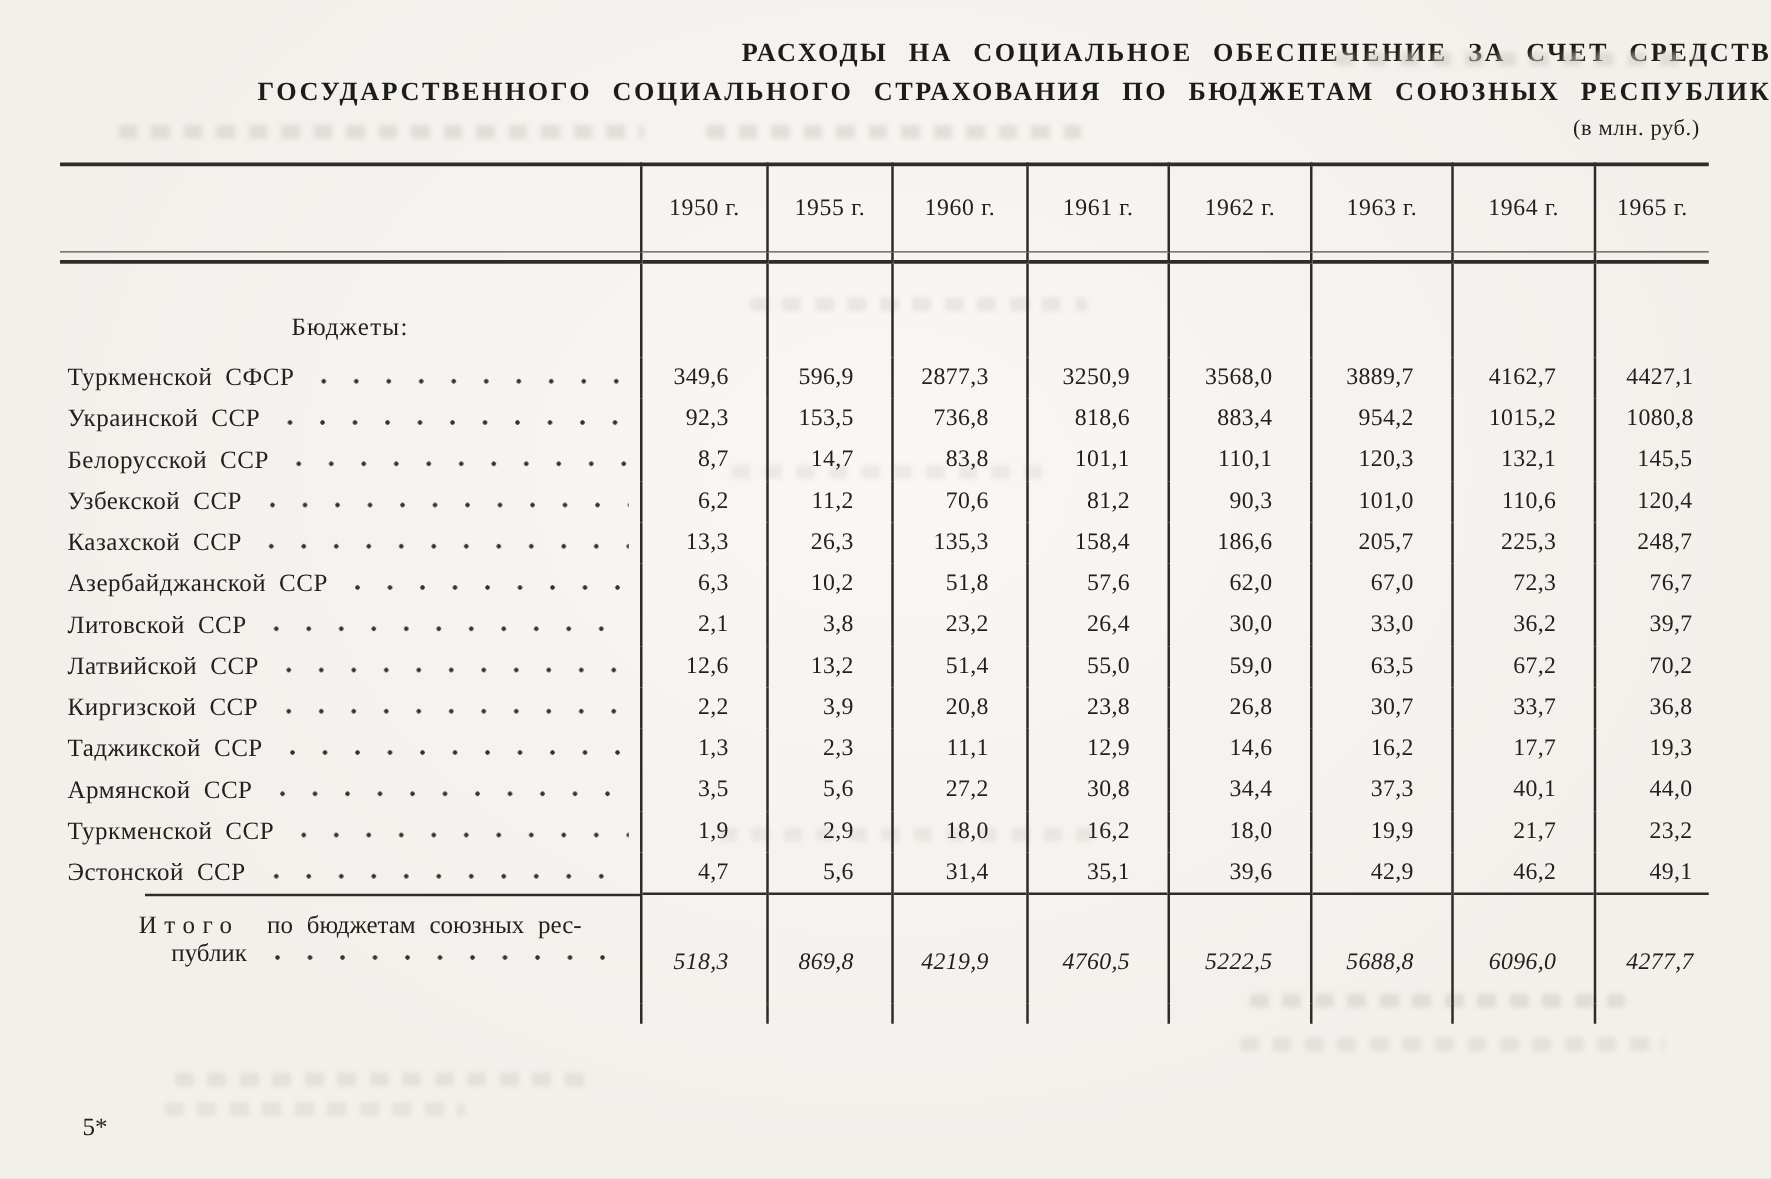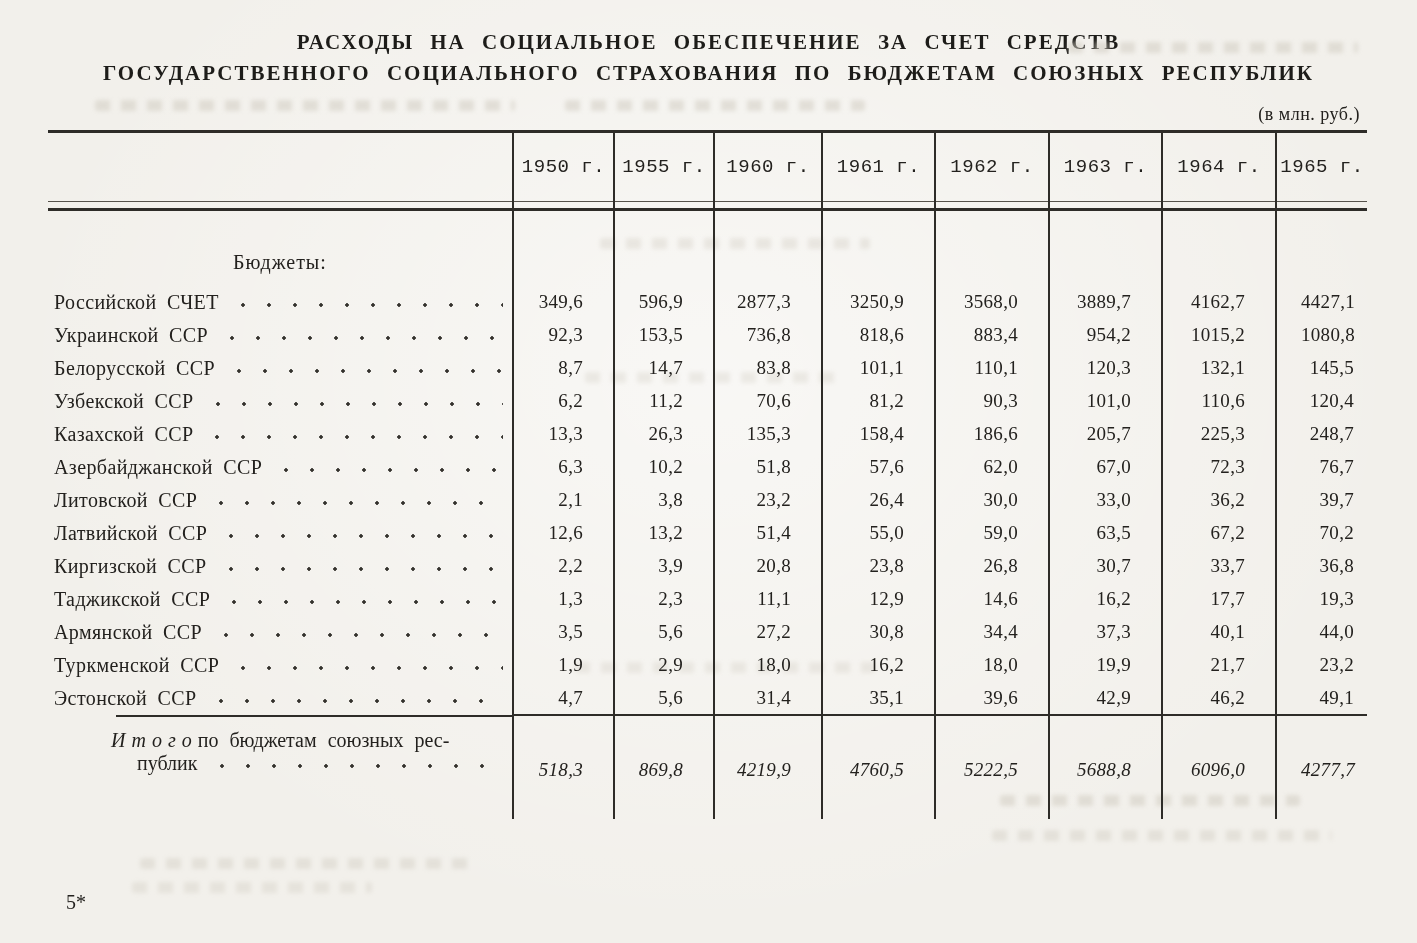--- a/index.html
+++ b/index.html
@@ -21,47 +21,47 @@
   }
   
   .ghost{
     position:absolute;height:11px;
     filter:blur(2px);opacity:.5;
     background:repeating-linear-gradient(90deg,#cfcabf 0 15px,rgba(0,0,0,0) 15px 26px);
     border-radius:3px;
     pointer-events:none;
   }
   .title{
-    text-align:center;
+    text-align:right;
     font-weight:bold;
     font-size:21px;
     line-height:31px;
     letter-spacing:2px;
     word-spacing:9px;
     padding-top:27px;
     color:#1d1c19;
   }
   .units{
     position:absolute;
-    top:104px;right:57px;
+    top:92px;right:57px;
     font-size:18px;
     letter-spacing:.5px;
   }
   table.stat{
     position:absolute;
     left:48px;top:130px;
     width:1319px;
     table-layout:fixed;
     border-collapse:collapse;
     border-top:3px solid var(--rule);
     font-size:19px;
   }
   tr.hdr{height:70px;}
   tr.hdr td, tr.hdr th{border-bottom:1px solid #56524b;}
-  th.ycell{font-weight:normal;font-family:Liberation Mono, monospace;}
+  th.ycell{font-weight:normal;}
   .ycell{border-left:2px solid var(--rule);text-align:center;font-size:19px;letter-spacing:.5px;}
   tr.gap{height:8px;}
   tr.gap td{border-bottom:3px solid var(--rule);}
   tr.budgets{height:76px;}
   td.budg{
     text-align:center;vertical-align:bottom;
     padding-bottom:12px;font-size:20px;letter-spacing:1px;word-spacing:4px;font-family:Liberation Serif, serif;
   }
   tr.body-row{height:33px;}
   td.stub{vertical-align:middle;}
@@ -80,21 +80,21 @@
     font-size:19px;letter-spacing:.3px;
   }
   td.num.last{padding-right:13px;padding-left:24px;}
   tr.total-row{height:88px;}
   td.total-stub{
     vertical-align:top;padding-top:14px;
     background:linear-gradient(var(--rule),var(--rule)) no-repeat 68px 0;
     background-size:calc(100% - 68px) 2px;
   }
   .tl1{padding-left:62px;font-size:20px;word-spacing:6px;white-space:nowrap;}
-  .sp{letter-spacing:6px;margin-right:0;font-style:italic;}
+  .sp{letter-spacing:6px;margin-right:22px;}
   .tl2{display:flex;align-items:flex-end;padding-left:88px;font-size:20px;}
   .tl2 .t2w{white-space:nowrap;}
   td.tnum{vertical-align:bottom;padding-bottom:22px;border-top:2px solid var(--rule);font-style:italic;}
   tr.tail{height:16px;}
   .footer-mark{position:absolute;font-size:20px;}
   .fl{left:66px;top:891px;}
   .fr{right:58px;top:940px;margin-left:37px;}
 </style>
 </head>
 <body>
@@ -165,21 +165,21 @@
           <td class="ycell"></td>
           <td class="ycell"></td>
           <td class="ycell"></td>
           <td class="ycell"></td>
         </tr>
     </tbody>
     <tbody>
         <tr class="body-row">
     <td class="stub">
       <div class="stubwrap">
-        <span class="rlabel">Российской СЧЕТ</span>
+        <span class="rlabel">Туркменской СФСР</span>
         <span class="leader"></span>
       </div>
     </td>
   <td class="num">349,6</td>
           <td class="num">596,9</td>
           <td class="num">2877,3</td>
           <td class="num">3250,9</td>
           <td class="num">3568,0</td>
           <td class="num">3889,7</td>
           <td class="num">4162,7</td>

